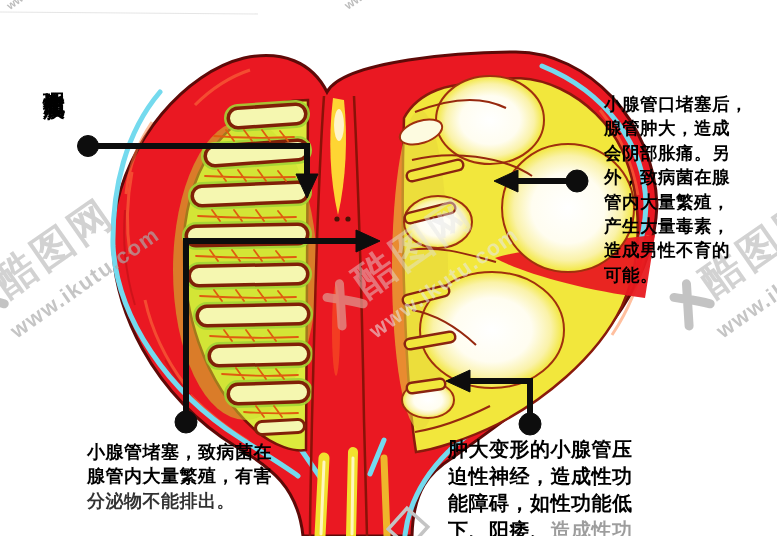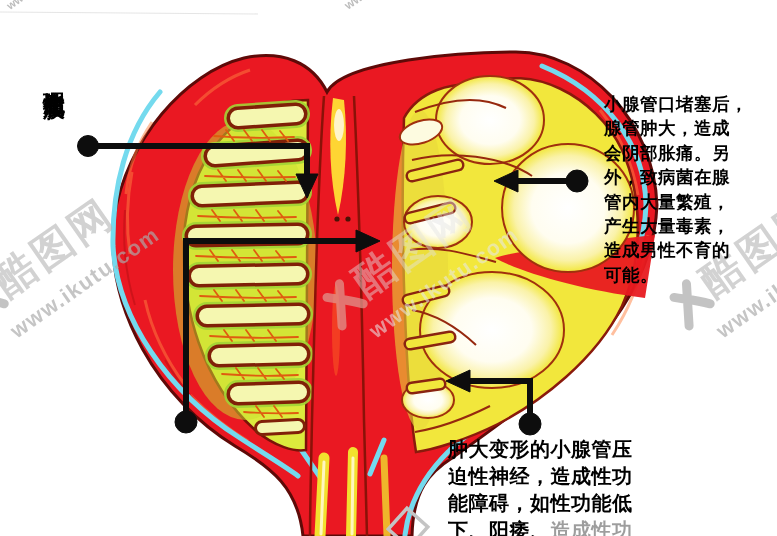--- a/index.html
+++ b/index.html
@@ -232,19 +232,22 @@
 
 <div id="right-block" class="label">小腺管口堵塞后，
 腺管肿大，造成
 会阴部胀痛。另
 外，致病菌在腺
 管内大量繁殖，
 产生大量毒素，
 造成男性不育的
 可能。</div>
 
+<div id="bl-block" class="label"><span>小腺管堵塞，致病菌在
+腺管内大量繁殖，有害
+</span><span class="eroded">分泌物不能排出。</span></div>
 
 <div id="br-block" class="label"><span>肿大变形的小腺管压
 迫性神经，造成性功
 能障碍，如性功能低
 下、阳痿、</span><span class="faded">造成性功</span></div>
 
 </div>
 
 </body></html>

